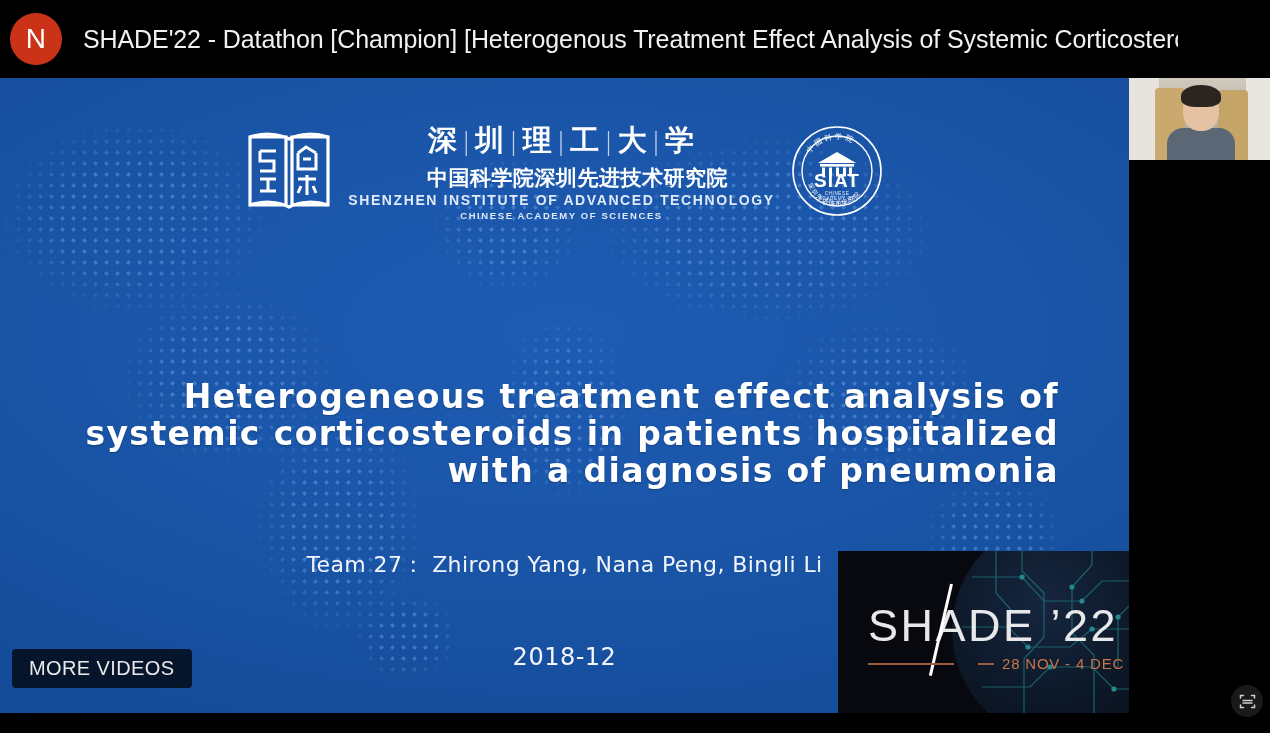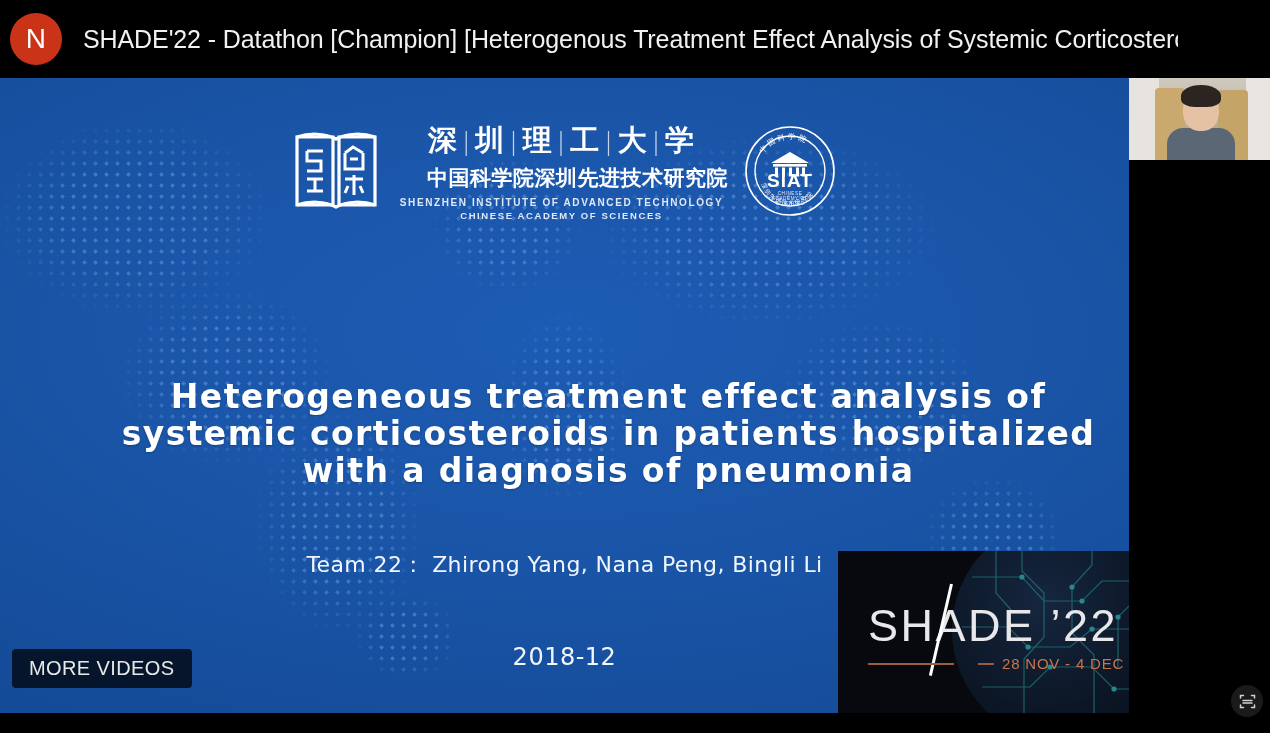--- a/index.html
+++ b/index.html
@@ -107,42 +107,41 @@
     font-family: "DejaVu Sans", sans-serif;
   }
   .uni-line1 .sep { font-weight: 300; opacity: .75; padding: 0 4px; font-size: 25px; }
   .uni-line2 {
     color: #fff; font-size: 21px; font-weight: 700; margin-top: 3px;
     letter-spacing: .5px; white-space: nowrap;
     font-family: "DejaVu Sans", sans-serif;
     margin-left: 32px;
   }
   .uni-line3 {
-    color: #dfe9f7; font-size: 10px; letter-spacing: 1.6px;
-    margin-top: 5px; white-space: nowrap; font-weight: 600;
+    color: #dfe9f7; font-size: 14px; letter-spacing: 1.6px;
+    white-space: nowrap; font-weight: 600;
   }
   .uni-line4 {
     color: #dfe9f7; font-size: 9.5px; letter-spacing: 1.6px;
     margin-top: 2px; white-space: nowrap; font-weight: 600;
   }
   .siat-seal { width: 92px; height: 92px; flex: 0 0 auto; }
 
   
   .headline {
     position: absolute; top: 300px; left: 0; width: 1129px;
-    text-align: center;
+    text-align: right;
     color: #ffffff;
     font-family: "DejaVu Sans", sans-serif;
     font-weight: 700;
     font-size: 33px;
     line-height: 37px;
     letter-spacing: 1.4px;
     text-shadow: 0 1px 2px rgba(0,0,0,.25);
     padding: 0 70px;
-    margin-left: 44px;
   }
   .team-line {
     position: absolute; top: 472px; left: 0; width: 1129px;
     text-align: center; color: #f2f6fc;
     font-size: 22px; letter-spacing: .4px;
     font-family: "DejaVu Sans", sans-serif;
   }
   .date-line {
     position: absolute; top: 565px; left: 0; width: 1129px;
     text-align: center; color: #f2f6fc;
@@ -292,21 +291,21 @@
           </text>
           <path id="arcBot" d="M16 50 A30 30 0 0 0 76 50" fill="none"></path>
           <text font-family="DejaVu Sans, sans-serif" font-size="6" fill="#ffffff" letter-spacing="1.2">
             <textPath href="#arcBot" startOffset="10%">深圳先进技术研究院</textPath>
           </text>
         </svg>
       </div>
 
       <div class="headline">Heterogeneous treatment effect analysis of systemic corticosteroids in patients hospitalized with a diagnosis of pneumonia</div>
 
-      <div class="team-line">Team 22： Zhirong Yang, Nana Peng, Bingli Li</div>
+      <div class="team-line">Team 27： Zhirong Yang, Nana Peng, Bingli Li</div>
 
       <div class="date-line">2018-12</div>
 
       <div class="shade-overlay">
         <div class="shade-globe">
           <svg width="226" height="226" viewBox="0 0 226 226">
             <g fill="none" stroke="#1f6f74" stroke-width="1.2" opacity=".85">
               <path d="M20 60 H70 L92 84 H130 L150 64 H206"></path>
               <path d="M10 110 H56 L76 130 H118 L140 112 H220"></path>
               <path d="M30 170 H78 L98 150 H140 L162 172 H212"></path>

